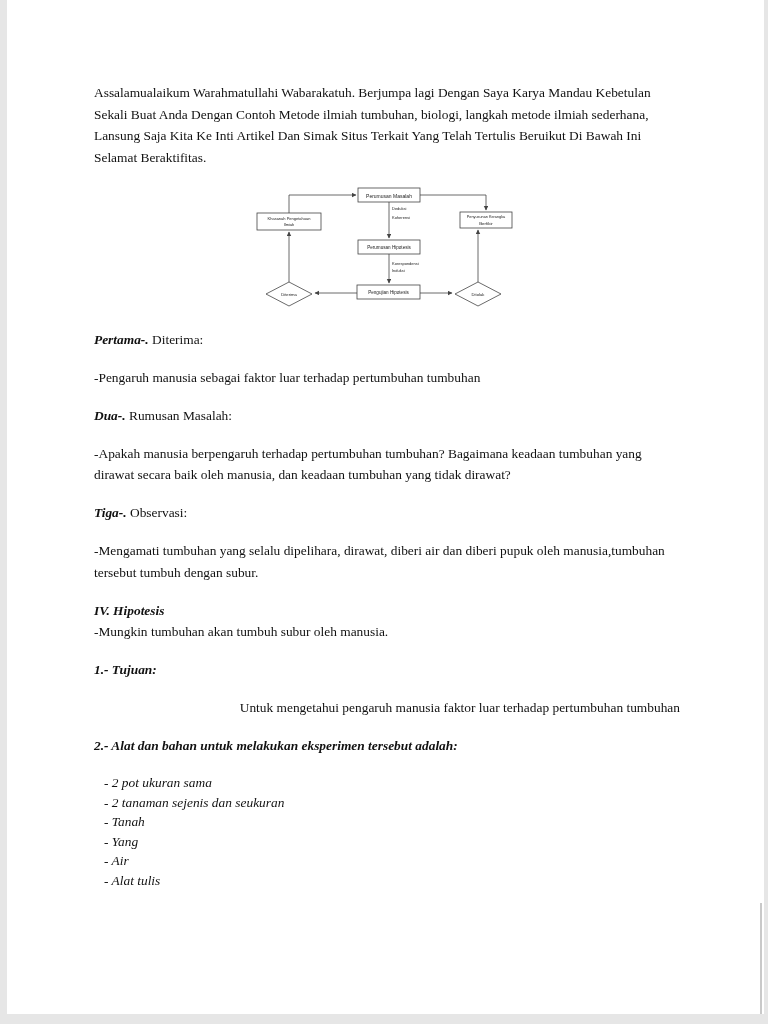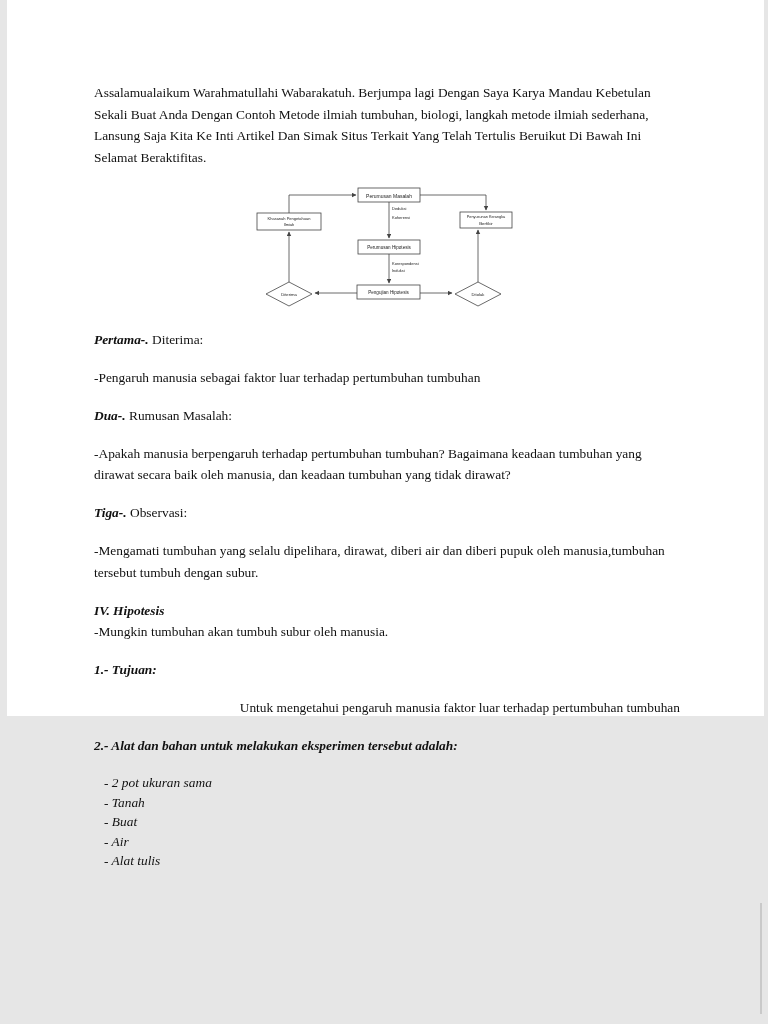--- a/index.html
+++ b/index.html
@@ -10,21 +10,21 @@
   }
   .viewport {
     position:relative;
     width:768px; height:1024px;
     background:#e6e6e6;
     overflow:hidden;
   }
   .page {
     position:absolute;
     left:7px; top:0;
-    width:757px; height:716px;
+    width:757px; height:1014px;
     background:#ffffff;
   }
   .content {
     padding:82px 84px 0 87px;
     font-size:13.4px;
     line-height:21.5px;
   }
   .para { margin:0 0 16.5px 0; }
   .para.tight { margin-bottom:0; }
   .heading-bold { font-weight:bold;font-style:italic; }
@@ -112,22 +112,23 @@
       <p class="para">-Mungkin tumbuhan akan tumbuh subur oleh manusia.</p>
 
 
       <p class="para"><strong class="heading-bold">1.- Tujuan:</strong></p>
       <p class="para tujuan-body">Untuk mengetahui pengaruh manusia faktor luar terhadap pertumbuhan tumbuhan</p>
 
       <p class="para"><strong class="heading-bold">2.- Alat dan bahan untuk melakukan eksperimen tersebut adalah:</strong></p>
 
       <ul class="equip-list">
         <li>- 2 pot ukuran sama</li>
+        <li>- 2 tanaman sejenis dan seukuran</li>
         <li>- Tanah</li>
-        <li>- Buat</li>
+        <li>- Yang</li>
         <li>- Air</li>
         <li>- Alat tulis</li>
       </ul>
 
     </div>
   </div>
 
   <div class="edge-line-right"></div>
 </div>
 

